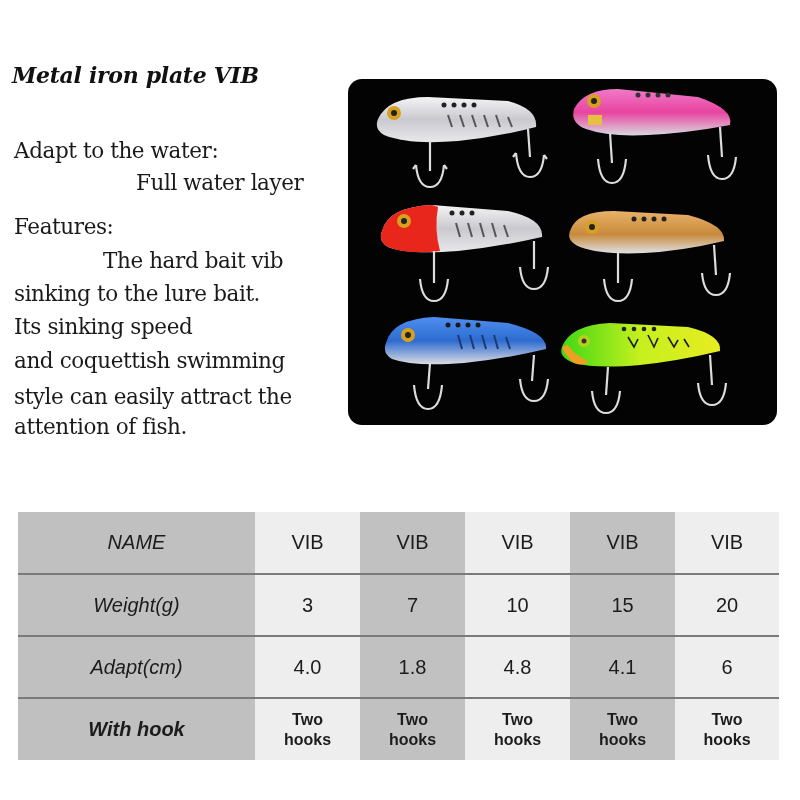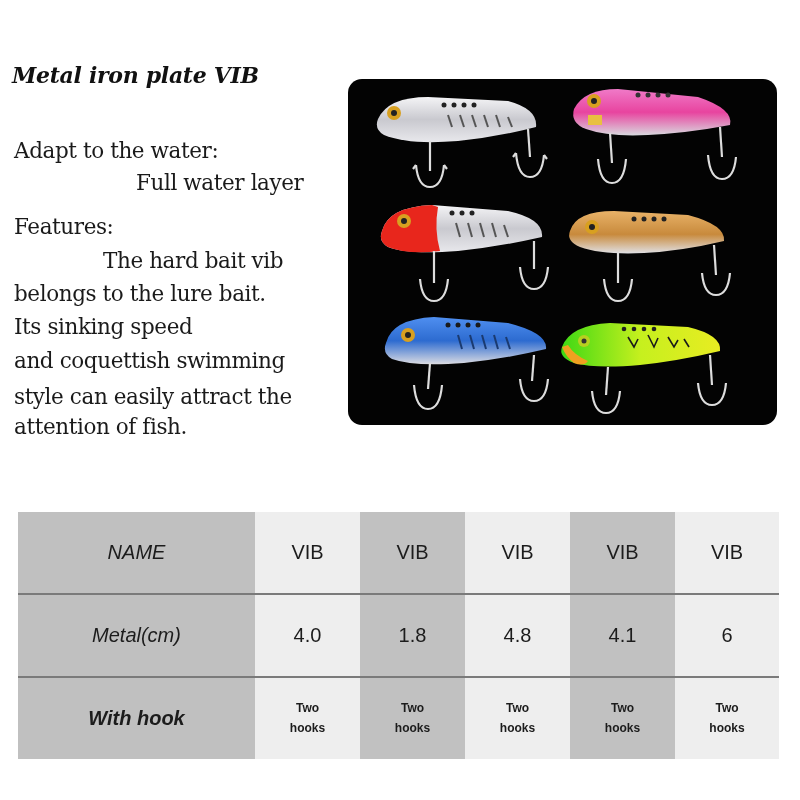--- a/index.html
+++ b/index.html
@@ -27,33 +27,33 @@
       font-family: "Liberation Sans", "DejaVu Sans", sans-serif; color: #1c1c1c;
     }
     .spec-table td {
       padding: 0; text-align: center; vertical-align: middle; font-size: 20px;
       border-bottom: 2px solid #7a7a7a;
     }
     .spec-table tr:last-child td { border-bottom: none; font-weight: bold; }
     .spec-table td.lbl { font-style: italic; background: #c0c0c0; }
     .spec-table td.c-dark { background: #c1c1c1; }
     .spec-table td.c-light { background: #eeeeee; }
-    .spec-table td.hooks { font-size: 12px; line-height: 20px; }
+    .spec-table td.hooks { font-size: 16px; line-height: 20px; }
     .spec-table tr { height: 62px; }
   </style>
 </head>
 <body>
 
 <div class="title">Metal iron plate VIB</div>
 
 <div class="desc" style="top:138px">Adapt to the water:</div>
 <div class="desc indent1" style="top:170px">Full water layer</div>
 <div class="desc" style="top:214px">Features:</div>
 <div class="desc indent2" style="top:248px">The hard bait vib</div>
-<div class="desc" style="top:281px">belongs to the lure bait.</div>
+<div class="desc" style="top:281px">sinking to the lure bait.</div>
 <div class="desc" style="top:314px">Its sinking speed</div>
 <div class="desc" style="top:348px">and coquettish swimming</div>
 <div class="desc" style="top:384px">style can easily attract the</div>
 <div class="desc" style="top:414px">attention of fish.</div>
 
 <div class="photo">
   <svg width="429" height="346" viewBox="0 0 429 346" xmlns="http://www.w3.org/2000/svg">
     <defs>
       <linearGradient id="gSilver" x1="0" y1="0" x2="0" y2="1">
         <stop offset="0" stop-color="#f4f4f6"></stop>
@@ -236,21 +236,29 @@
   <tbody>
       <tr>
     <td class="lbl">NAME</td>
     <td class="c-light">VIB</td>
     <td class="c-dark">VIB</td>
     <td class="c-light">VIB</td>
     <td class="c-dark">VIB</td>
     <td class="c-light">VIB</td>
   </tr>
   <tr>
-    <td class="lbl">Metal(cm)</td>
+    <td class="lbl">Weight(g)</td>
+    <td class="c-light">3</td>
+    <td class="c-dark">7</td>
+    <td class="c-light">10</td>
+    <td class="c-dark">15</td>
+    <td class="c-light">20</td>
+  </tr>
+  <tr>
+    <td class="lbl">Adapt(cm)</td>
     <td class="c-light">4.0</td>
     <td class="c-dark">1.8</td>
     <td class="c-light">4.8</td>
     <td class="c-dark">4.1</td>
     <td class="c-light">6</td>
   </tr>
   <tr>
     <td class="lbl">With hook</td>
     <td class="c-light hooks">
           <div>Two</div>

